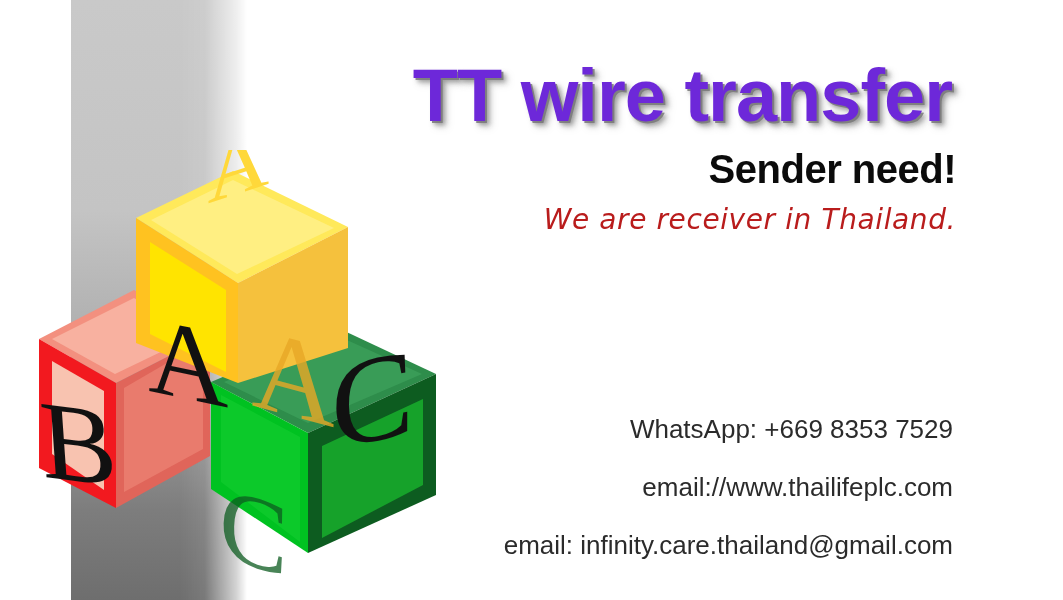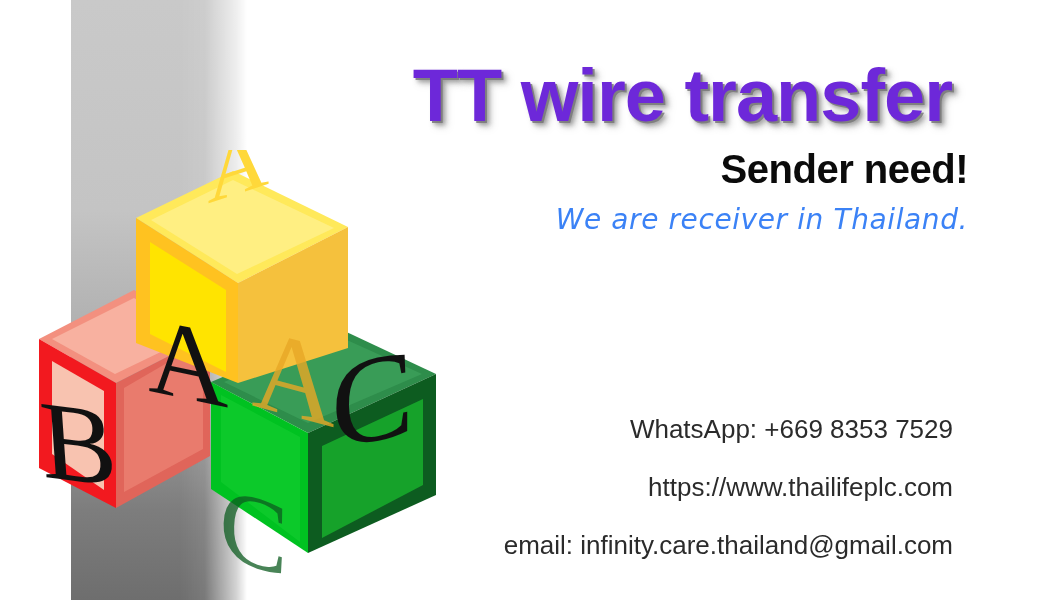--- a/index.html
+++ b/index.html
@@ -55,43 +55,43 @@
     letter-spacing: -1px;
     color: #6d28d9;
     text-shadow:
        2px 2px 0 rgba(120,120,120,0.85),
        4px 4px 4px rgba(110,110,110,0.55),
        6px 6px 7px rgba(130,130,130,0.35);
     white-space: nowrap;
   }
   .subhead {
     position: absolute;
-    left: 16px;
+    left: 4px;
     top: 147px;
     width: 952px;
     text-align: right;
     font-family: "Liberation Sans", sans-serif;
     font-weight: bold;
     font-size: 40px;
     line-height: 1.12;
     letter-spacing: -0.5px;
     color: #0b0b0b;
     white-space: nowrap;
   }
   .tagline {
     position: absolute;
-    left: 12px;
+    left: 0;
     top: 203px;
     width: 956px;
     text-align: right;
     font-family: "DejaVu Sans", sans-serif;
     font-style: italic;
     font-size: 28px;
     letter-spacing: 0.6px;
-    color: #3b82f6;
+    color: #b91c1c;
     white-space: nowrap;
   }
 
   .contact {
     position: absolute;
     left: 0;
     top: 386px;
     width: 953px;
     text-align: right;
     font-family: "Liberation Sans", sans-serif;
@@ -164,17 +164,17 @@
   </div>
 
   <div class="headline">TT wire transfer</div>
 
   <div class="subhead">Sender need!</div>
 
   <div class="tagline">We are receiver in Thailand.</div>
 
   <div class="contact">
     <div class="line">WhatsApp: +669 8353 7529</div>
-    <div class="line">https://www.thailifeplc.com</div>
+    <div class="line">email://www.thailifeplc.com</div>
     <div class="line">email: infinity.care.thailand@gmail.com</div>
   </div>
 
 </div>
 
 </body></html>

